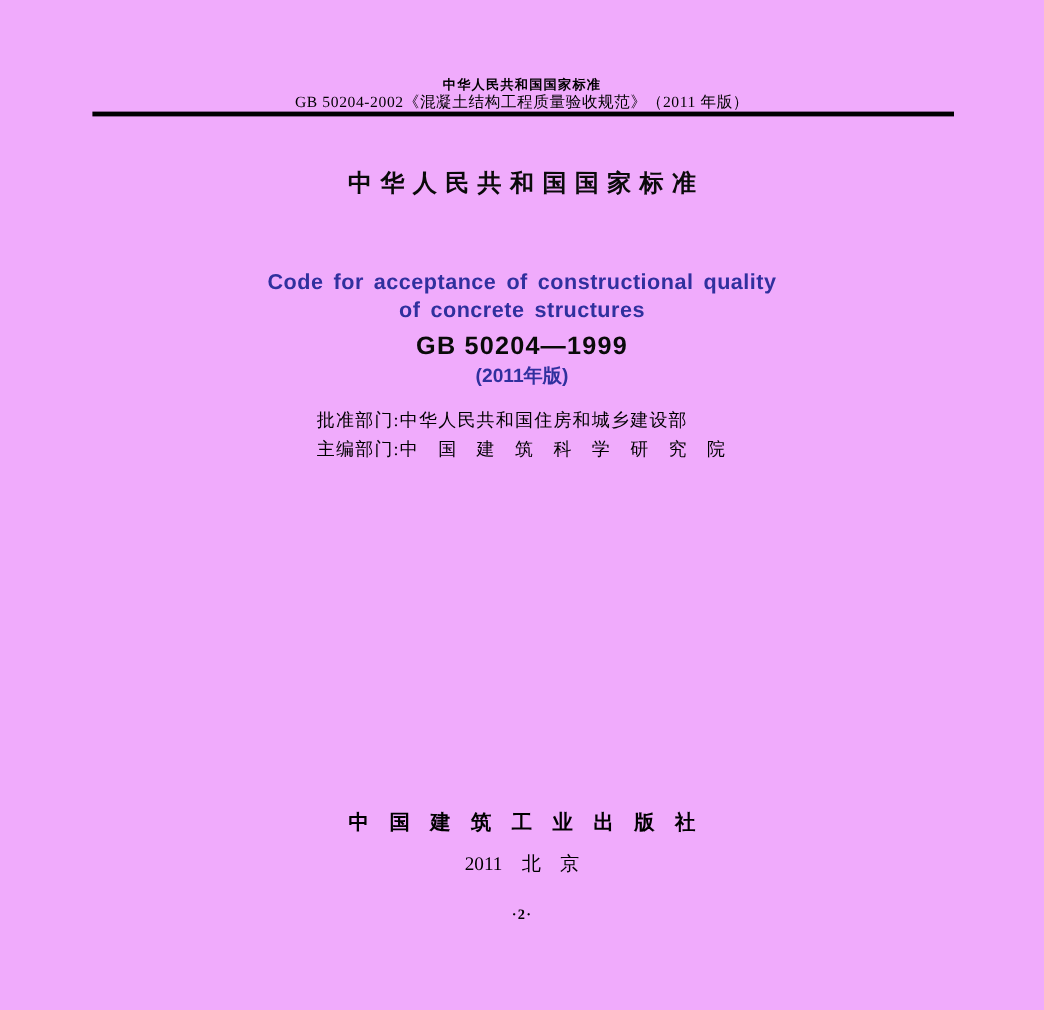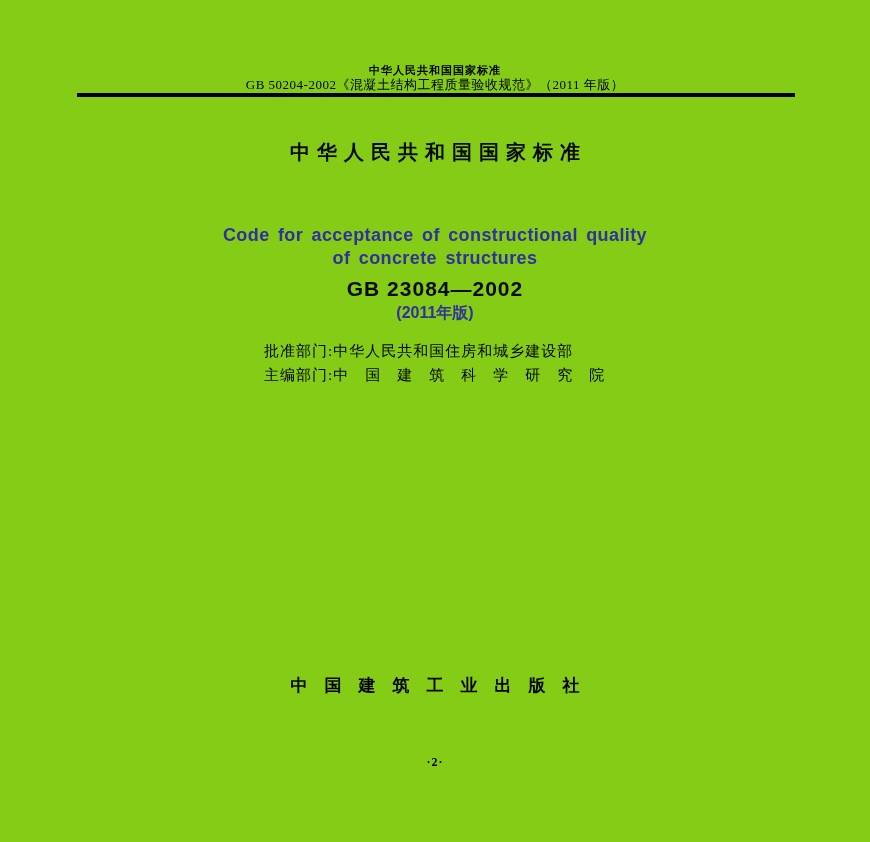--- a/index.html
+++ b/index.html
@@ -6,21 +6,21 @@
   html, body { background: #ffffff; }
   body {
     width: 870px; height: 842px;
     position: relative;
     font-family: "Liberation Serif", serif;
     color: #000;
     overflow: hidden;
   }
   .page {
     position: absolute; inset: 0;
-    background: #84cc16;
+    background: #f0abfc;
   }
   .center { left: 0; right: 0; text-align: center; position: absolute; }
 
   
   .hdr-line1 {
     top: 63px;
     font-size: 11px; font-weight: bold;
     font-family: "Liberation Serif", serif;
     letter-spacing: 1px;
   }
@@ -116,28 +116,29 @@
 
 <div class="page">
 
   <div class="center hdr-line1">中华人民共和国国家标准</div>
   <div class="center hdr-line2">GB 50204-2002《混凝土结构工程质量验收规范》（2011 年版）</div>
   <div class="hdr-rule"></div>
 
   <div class="center std-label">中华人民共和国国家标准</div>
   <div class="center en-title-2">of concrete structures</div>
   <div class="center en-title-1">Code for acceptance of constructional quality</div>
-  <div class="center std-number">GB 23084—2002</div>
+  <div class="center std-number">GB 50204—1999</div>
   <div class="center edition">(2011年版)</div>
 
   <div class="info-block">
     <div class="info-row">
       <span class="info-label">批准部门:</span><span class="info-value">中华人民共和国住房和城乡建设部</span>
     </div>
     <div class="info-row">
       <span class="info-label">主编部门:</span><span class="info-value">中　国　建　筑　科　学　研　究　院</span>
     </div>
   </div>
 
   <div class="center publisher">中　国　建　筑　工　业　出　版　社</div>
+  <div class="center year-city">2011　北　京</div>
   <div class="center page-number">·2·</div>
 
 </div>
 
 </body></html>

